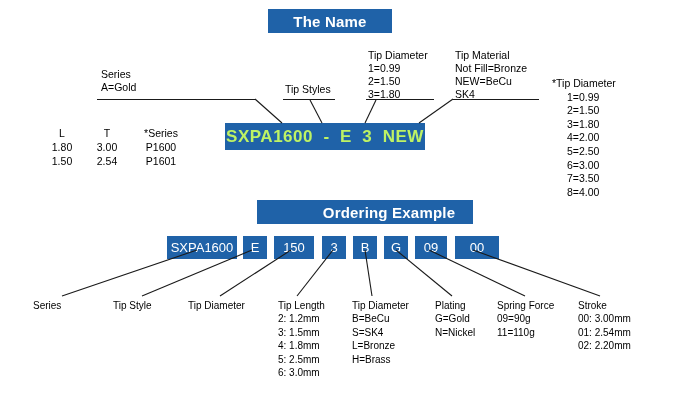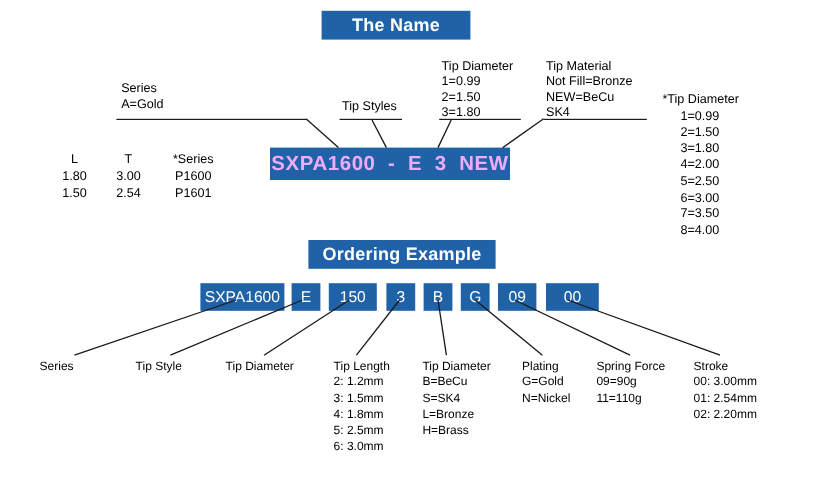--- a/index.html
+++ b/index.html
@@ -10,25 +10,25 @@
   }
   .stage{position:absolute;left:0;top:0;width:678px;height:400px;}
   .svg-layer{position:absolute;left:0;top:0;width:678px;height:400px;pointer-events:none;}
 
   .hdr{
     position:absolute;background:#1f62a8;color:#ffffff;
     font-weight:bold;font-size:15px;letter-spacing:.2px;
     display:flex;align-items:center;justify-content:center;
   }
   #hdr-name{left:268px;top:9px;width:124px;height:24px;}
-  #hdr-order{left:257px;top:200px;width:156px;height:24px;}
+  #hdr-order{left:257px;top:200px;width:168px;height:24px;padding-left:48px;}
 
   .codebar{
     position:absolute;left:225px;top:123px;width:200px;height:27px;
-    background:#1f62a8;color:#f0abfc;font-weight:bold;font-size:17px;
+    background:#1f62a8;color:#bef264;font-weight:bold;font-size:17px;
     display:flex;align-items:center;justify-content:center;
     letter-spacing:.5px;white-space:pre;
   }
   .footnote{
     position:absolute;left:199px;top:152px;width:300px;
     font-size:8.5px;text-align:center;color:#111;
   }
 
   .blk{position:absolute;font-size:10.5px;line-height:13px;white-space:pre;}
   .uline{position:absolute;border-top:1.3px solid #1a1a1a;}

